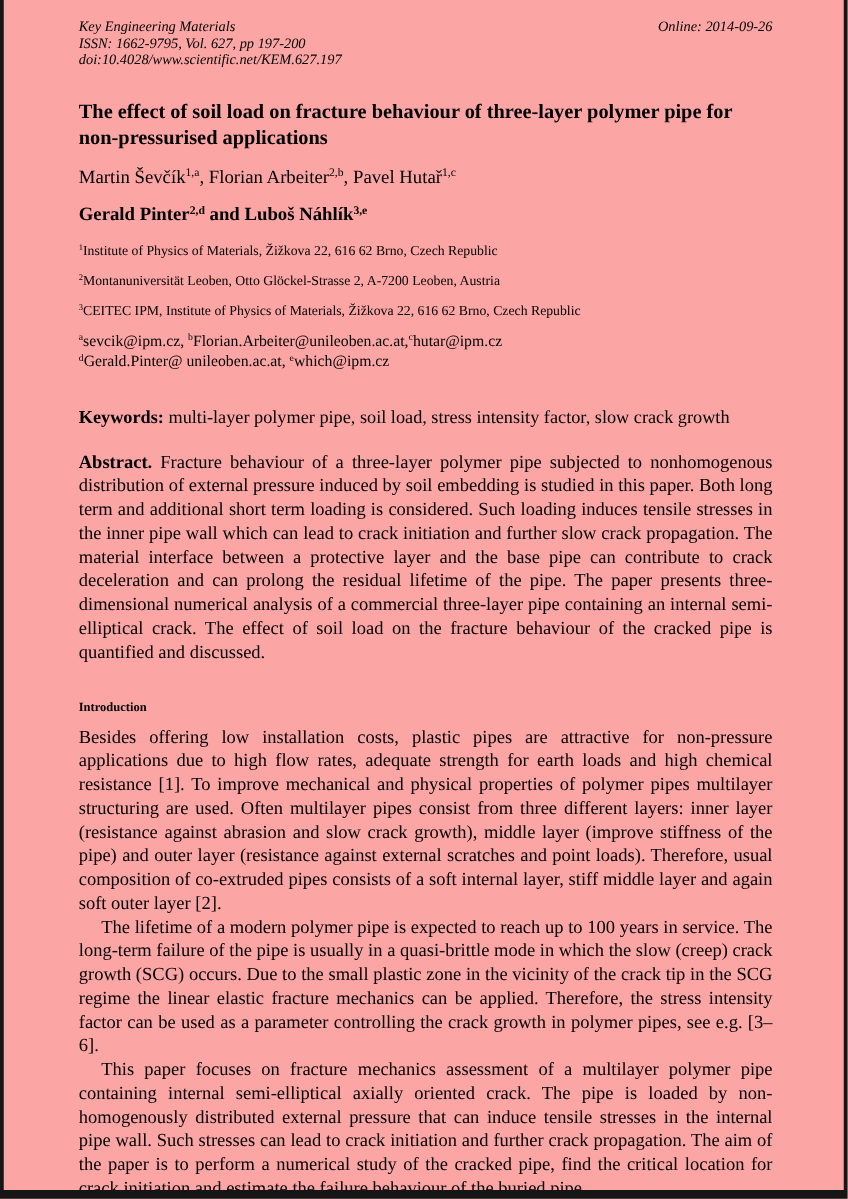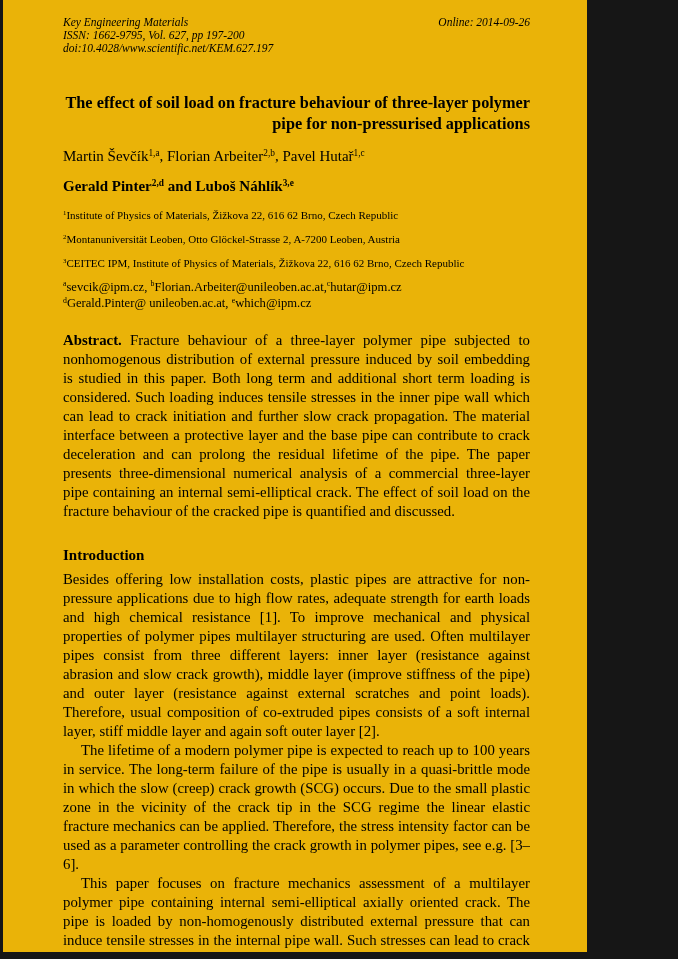--- a/index.html
+++ b/index.html
@@ -4,22 +4,22 @@
 <style>
   html,body{margin:0;padding:0;}
   body{
     width:678px;height:959px;
     background:#161616;
     font-family:"Liberation Serif", serif;
     -webkit-font-smoothing:antialiased;
   }
   .page{
     position:absolute;left:3px;top:0;
-    width:584px;height:952px;
-    background:#eab308;
+    width:672px;height:952px;
+    background:#fca5a5;
     box-sizing:border-box;
     padding:16px 57px 0 60px;
     color:#000;
     overflow:hidden;
   }
   
   .hdr{display:flex;justify-content:space-between;align-items:flex-start;}
   .hdr-left div{
     font-style:italic;
     font-size:11.5px;
@@ -27,23 +27,23 @@
     white-space:nowrap;
   }
   .hdr-right{
     font-style:italic;
     font-size:11.5px;
     line-height:13.2px;
     white-space:nowrap;
   }
   
   h1.title{
-    margin:36px auto 0 auto;
+    margin:22px auto 0 auto;
     max-width:600px;
-    text-align:right;
+    text-align:left;
     font-size:16.3px;
     line-height:21px;
     font-weight:bold;
   }
   .authors p{
     margin:0;
     font-size:15px;
     line-height:20px;
   }
   .authors .a1{margin-top:12px;}
@@ -69,21 +69,21 @@
   
   .para{
     margin:0;
     font-size:14.8px;
     line-height:19px;
     text-align:justify;
   }
   .abstract{margin-top:18px;}
   .heading{
     margin:25px 0 5px 0;
-    font-size:15px;
+    font-size:10px;
     line-height:19px;
     font-weight:bold;
     text-align:left;
   }
   .indent{text-indent:18px;}
   
   .b{font-weight:bold;}
   .sup{font-size:0.62em;position:relative;top:-0.55em;vertical-align:baseline;}
 </style>
 </head>
@@ -111,20 +111,21 @@
     <p><span class="sup">1</span><span>Institute of Physics of Materials, Žižkova 22, 616 62 Brno, Czech Republic</span></p>
     <p><span class="sup">2</span><span>Montanuniversität Leoben, Otto Glöckel-Strasse 2, A-7200 Leoben, Austria</span></p>
     <p><span class="sup">3</span><span>CEITEC IPM, Institute of Physics of Materials, Žižkova 22, 616 62 Brno, Czech Republic</span></p>
   </div>
 
   <div class="emails">
     <p><span class="sup">a</span><span>sevcik@ipm.cz, </span><span class="sup">b</span><span>Florian.Arbeiter@unileoben.ac.at,</span><span class="sup">c</span><span>hutar@ipm.cz</span></p>
     <p><span class="sup">d</span><span>Gerald.Pinter@ unileoben.ac.at, </span><span class="sup">e</span><span>which@ipm.cz</span></p>
   </div>
 
+  <p class="keywords"><span class="b">Keywords: </span><span>multi-layer polymer pipe, soil load, stress intensity factor, slow crack growth</span></p>
 
   <p class="para abstract"><span class="b">Abstract. </span><span>Fracture behaviour of a three-layer polymer pipe subjected to nonhomogenous distribution of external pressure induced by soil embedding is studied in this paper. Both long term and additional short term loading is considered. Such loading induces tensile stresses in the inner pipe wall which can lead to crack initiation and further slow crack propagation. The material interface between a protective layer and the base pipe can contribute to crack deceleration and can prolong the residual lifetime of the pipe. The paper presents three-dimensional numerical analysis of a commercial three-layer pipe containing an internal semi-elliptical crack. The effect of soil load on the fracture behaviour of the cracked pipe is quantified and discussed.</span></p>
 
   <h2 class="heading">Introduction</h2>
   <p class="para">Besides offering low installation costs, plastic pipes are attractive for non-pressure applications due to high flow rates, adequate strength for earth loads and high chemical resistance [1]. To improve mechanical and physical properties of polymer pipes multilayer structuring are used. Often multilayer pipes consist from three different layers: inner layer (resistance against abrasion and slow crack growth), middle layer (improve stiffness of the pipe) and outer layer (resistance against external scratches and point loads). Therefore, usual composition of co-extruded pipes consists of a soft internal layer, stiff middle layer and again soft outer layer [2].</p>
   <p class="para indent">The lifetime of a modern polymer pipe is expected to reach up to 100 years in service. The long-term failure of the pipe is usually in a quasi-brittle mode in which the slow (creep) crack growth (SCG) occurs. Due to the small plastic zone in the vicinity of the crack tip in the SCG regime the linear elastic fracture mechanics can be applied. Therefore, the stress intensity factor can be used as a parameter controlling the crack growth in polymer pipes, see e.g. [3–6].</p>
   <p class="para indent">This paper focuses on fracture mechanics assessment of a multilayer polymer pipe containing internal semi-elliptical axially oriented crack. The pipe is loaded by non-homogenously distributed external pressure that can induce tensile stresses in the internal pipe wall. Such stresses can lead to crack initiation and further crack propagation. The aim of the paper is to perform a numerical study of the cracked pipe, find the critical location for crack initiation and estimate the failure behaviour of the buried pipe.</p>
 
 </div>
 

